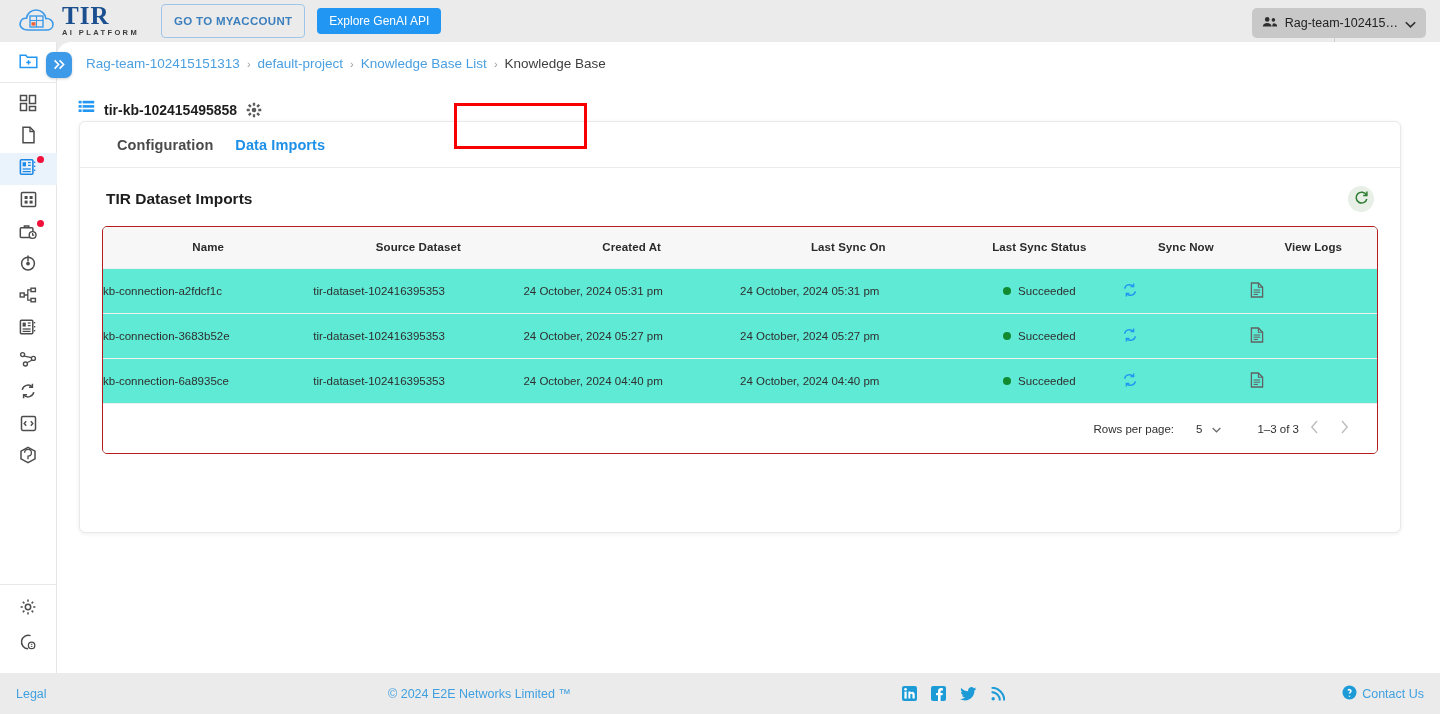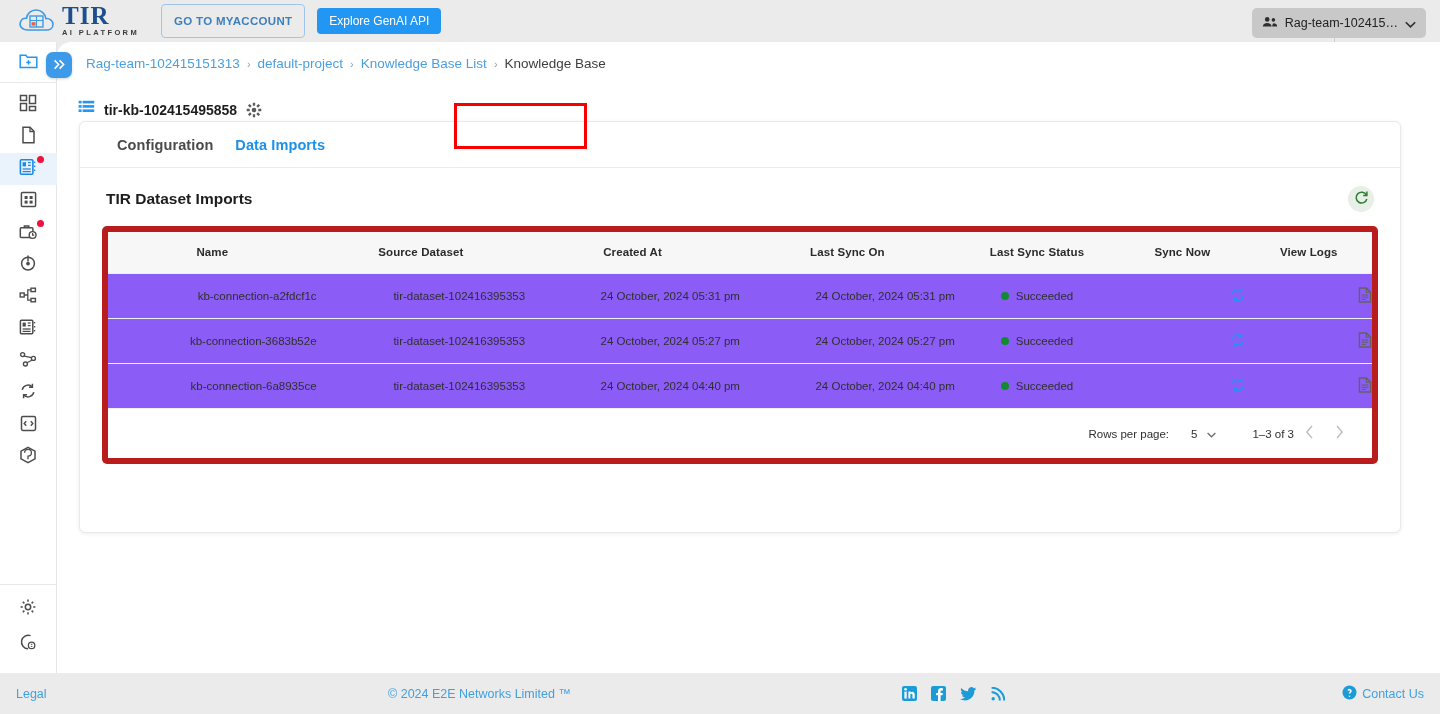--- a/index.html
+++ b/index.html
@@ -166,31 +166,31 @@
   .refresh-btn {
     width: 26px; height: 26px; border-radius: 50%;
     background: #e7efe7;
     display: flex; align-items: center; justify-content: center;
     color: #2e7d32; cursor: pointer;
   }
 
   
   .table-wrap {
     margin: 14px 22px 0 22px;
-    border: 6px solid #b91c1c; border-radius: 5px;
-    overflow: hidden; background: #8b5cf6;
+    border: 1px solid #b91c1c; border-radius: 5px;
+    overflow: hidden; background: #5eead4;
   }
   table { width: 100%; border-collapse: collapse; table-layout: fixed; }
   thead tr { background: #f7f7f7; }
   thead th {
     font-size: 11.5px; font-weight: 700; color: #2b2b2b;
     height: 41px; text-align: center; letter-spacing: .1px;
   }
   tbody td {
-    font-size: 11.5px; color: #2f2f2f; text-align: right;
+    font-size: 11.5px; color: #2f2f2f; text-align: left;
     height: 45px; border-top: 1px solid #f0f0f0;
   }
   .status-cell { display: flex; align-items: center; justify-content: center; gap: 7px; }
   .status-dot { width: 8px; height: 8px; border-radius: 50%; background: #128a2f; }
   .sync-icon { color: #2196f3; cursor: pointer; display: inline-flex; }
   .logs-icon { color: #616161; cursor: pointer; display: inline-flex; }
 
   
   .pagination {
     display: flex; align-items: center; justify-content: flex-end;

